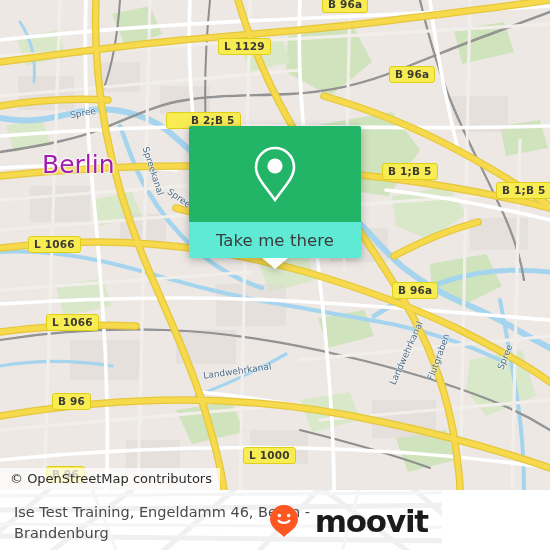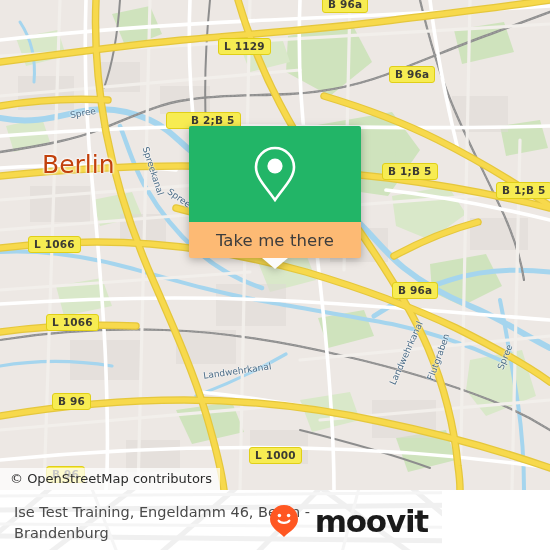--- a/index.html
+++ b/index.html
@@ -30,21 +30,21 @@
     letter-spacing:.2px;
     padding:1px 5px 2px 5px;
     white-space:nowrap;
     line-height:12px;
     font-family:"DejaVu Sans", sans-serif;
   }
 
   
   .city-label{
     position:absolute;
-    color:#c2410c;
+    color:#a21caf;
     font-size:25px;
     font-family:"DejaVu Sans", sans-serif;
     text-shadow:0 0 3px #fff,0 0 3px #fff,0 0 2px #fff;
     white-space:nowrap;
   }
   .water-label{
     position:absolute;
     color:#4a6b86;
     font-size:9px;
     font-family:"DejaVu Sans", sans-serif;
@@ -67,21 +67,21 @@
   .popup{
     position:absolute;left:189px;top:126px;width:172px;
     filter:drop-shadow(0 2px 4px rgba(0,0,0,.28));
   }
   .popup-top{
     height:96px;background:#22b567;
     border-radius:2px 2px 0 0;
     display:flex;align-items:center;justify-content:center;
   }
   .popup-bottom{
-    height:36px;background:#fdba74;
+    height:36px;background:#5eead4;
     border-radius:0 0 2px 2px;
     display:flex;align-items:center;justify-content:center;
   }
   .popup-label{
     color:#3d3d3d;font-size:16.5px;
     font-family:"DejaVu Sans", sans-serif;
     letter-spacing:.1px;
   }
   .popup-tail{
     position:absolute;left:50%;top:132px;
@@ -316,21 +316,21 @@
       <div class="shield" style="left:322px;top:-4px;">B 96a</div>
       <div class="shield" style="left:218px;top:38px;">L 1129</div>
       <div class="shield" style="left:389px;top:66px;">B 96a</div>
       <div class="shield" style="left:166px;top:112px;padding-left:24px;">B 2;B 5</div>
       <div class="shield" style="left:382px;top:163px;">B 1;B 5</div>
       <div class="shield" style="left:496px;top:182px;">B 1;B 5</div>
       <div class="shield" style="left:28px;top:236px;">L 1066</div>
       <div class="shield" style="left:392px;top:282px;">B 96a</div>
       <div class="shield" style="left:46px;top:314px;">L 1066</div>
       <div class="shield" style="left:52px;top:393px;">B 96</div>
-      <div class="shield" style="left:249px;top:447px;">L 1000</div>
+      <div class="shield" style="left:243px;top:447px;">L 1000</div>
       <div class="shield" style="left:46px;top:466px;">B 96</div>
     </div>
 
     <div class="attribution">© OpenStreetMap contributors</div>
 
     <div class="popup">
       <div class="popup-top">
         <svg width="46" height="58" viewBox="0 0 46 58">
           <path d="M23 3 C 12.5 3, 4 11.5, 4 22 C 4 33, 14 42, 23 55
                    C 32 42, 42 33, 42 22 C 42 11.5, 33.5 3, 23 3 Z" fill="none" stroke="#ffffff" stroke-width="2.6"></path>

